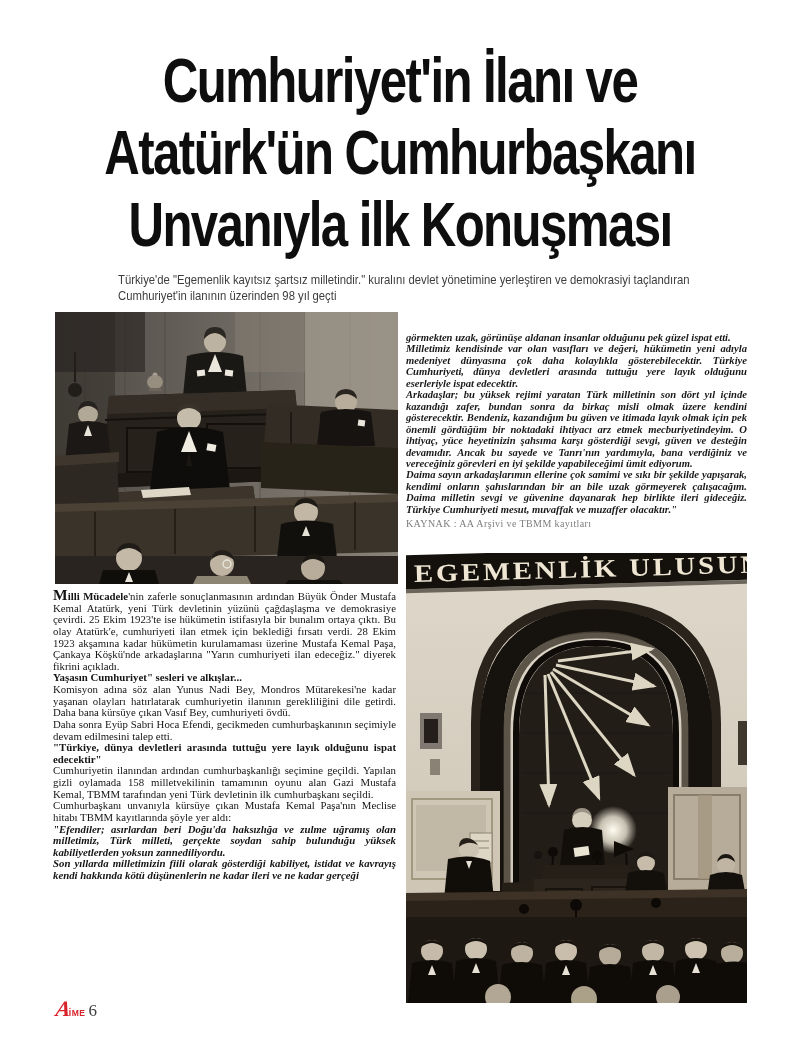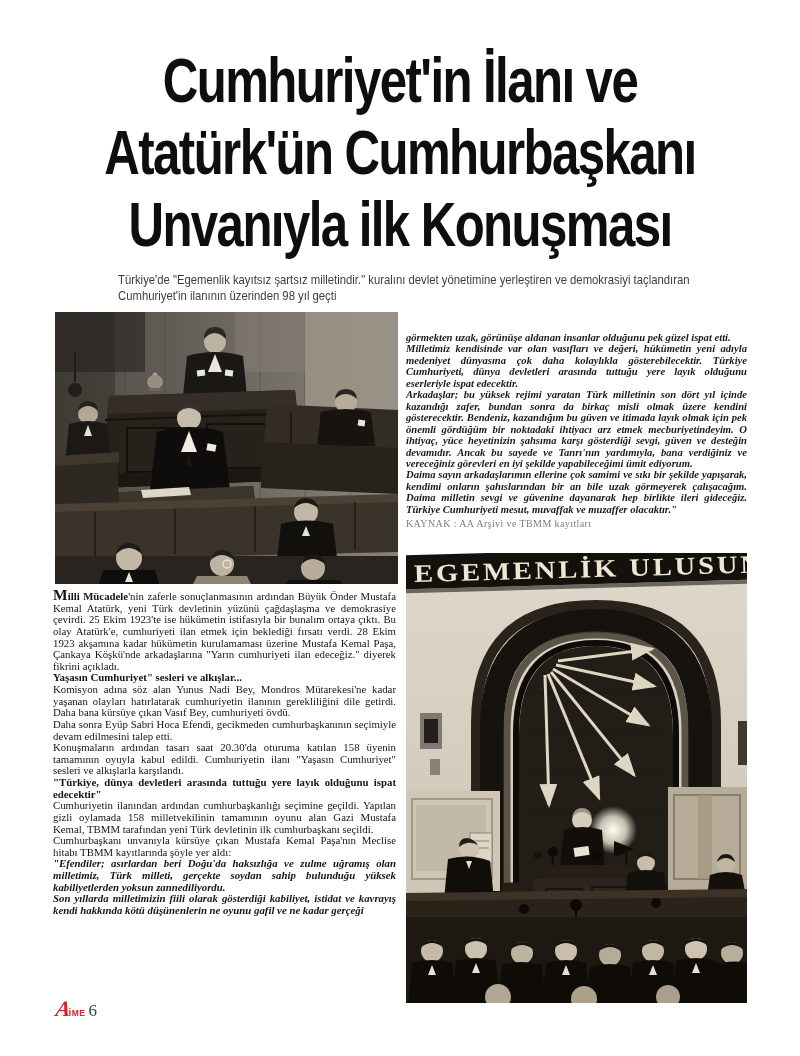--- a/index.html
+++ b/index.html
@@ -360,26 +360,25 @@
         <text x="8" y="29" font-family="Liberation Serif, serif" font-weight="bold" font-size="25" letter-spacing="2.5" fill="#eee6d3" textLength="350" lengthAdjust="spacingAndGlyphs">EGEMENLİK ULUSUN</text>
       </g>
     </svg>
   </figure>
 
   <section class="col-left">
     <p class="body"><span class="lead-initial">M</span><span class="lead-bold">illi Mücadele</span><span>'nin zaferle sonuçlanmasının ardından Büyük Önder Mustafa Kemal Atatürk, yeni Türk devletinin yüzünü çağdaşlaşma ve demokrasiye çevirdi. 25 Ekim 1923'te ise hükümetin istifasıyla bir bunalım ortaya çıktı. Bu olay Atatürk'e, cumhuriyeti ilan etmek için beklediği fırsatı verdi. 28 Ekim 1923 akşamına kadar hükümetin kurulamaması üzerine Mustafa Kemal Paşa, Çankaya Köşkü'nde arkadaşlarına "Yarın cumhuriyeti ilan edeceğiz." diyerek fikrini açıkladı.</span></p>
     <p class="subhead">Yaşasın Cumhuriyet" sesleri ve alkışlar...</p>
     <p class="body">Komisyon adına söz alan Yunus Nadi Bey, Mondros Mütarekesi'ne kadar yaşanan olayları hatırlatarak cumhuriyetin ilanının gerekliliğini dile getirdi. Daha bana kürsüye çıkan Vasıf Bey, cumhuriyeti övdü.</p>
     <p class="body">Daha sonra Eyüp Sabri Hoca Efendi, gecikmeden cumhurbaşkanının seçimiyle devam edilmesini talep etti.</p>
-    <p class="body">Konuşmaların ardından tasarı saat 20.30'da oturuma katılan 158 üyenin tamamının oyuyla kabul edildi. Cumhuriyetin ilanı "Yaşasın Cumhuriyet" sesleri ve alkışlarla karşılandı.</p>
     <p class="subhead">"Türkiye, dünya devletleri arasında tuttuğu yere layık olduğunu ispat edecektir"</p>
     <p class="body">Cumhuriyetin ilanından ardından cumhurbaşkanlığı seçimine geçildi. Yapılan gizli oylamada 158 milletvekilinin tamamının oyunu alan Gazi Mustafa Kemal, TBMM tarafından yeni Türk devletinin ilk cumhurbaşkanı seçildi.</p>
     <p class="body">Cumhurbaşkanı unvanıyla kürsüye çıkan Mustafa Kemal Paşa'nın Meclise hitabı TBMM kayıtlarında şöyle yer aldı:</p>
     <p class="quote">"Efendiler; asırlardan beri Doğu'da haksızlığa ve zulme uğramış olan milletimiz, Türk milleti, gerçekte soydan sahip bulunduğu yüksek kabiliyetlerden yoksun zannediliyordu.</p>
-    <p class="quote">Son yıllarda milletimizin fiili olarak gösterdiği kabiliyet, istidat ve kavrayış kendi hakkında kötü düşünenlerin ne oyunu gafil ve ne kadar gerçeği</p>
+    <p class="quote">Son yıllarda milletimizin fiili olarak gösterdiği kabiliyet, istidat ve kavrayış kendi hakkında kötü düşünenlerin ne kadar ileri ve ne kadar gerçeği</p>
   </section>
 
   <footer class="logo">
     <span class="logo-a">A</span>
     <span class="logo-rest">İME</span>
     <span class="logo-num">6</span>
   </footer>
 
 </div>
 

